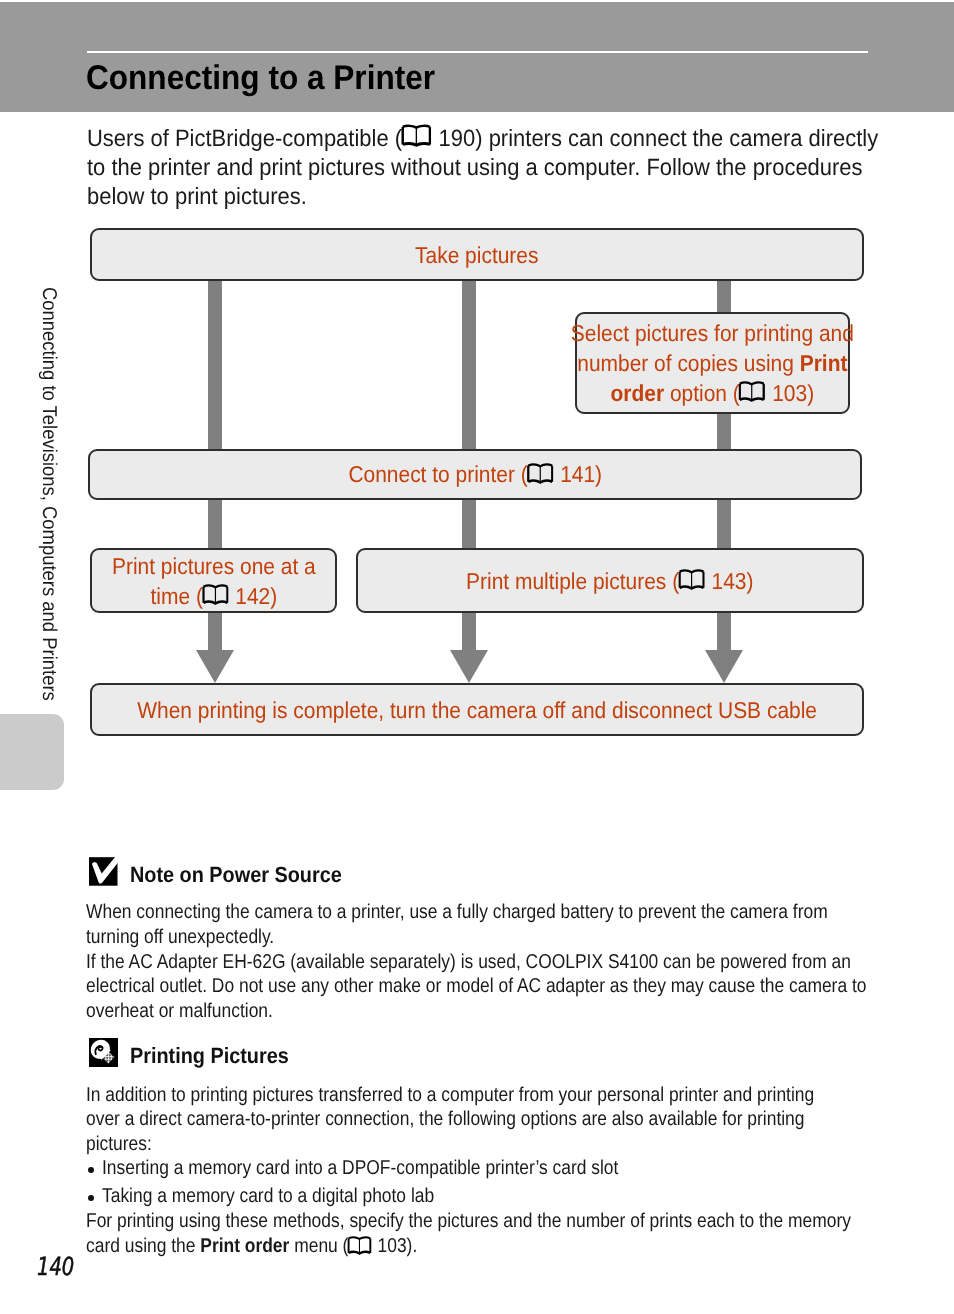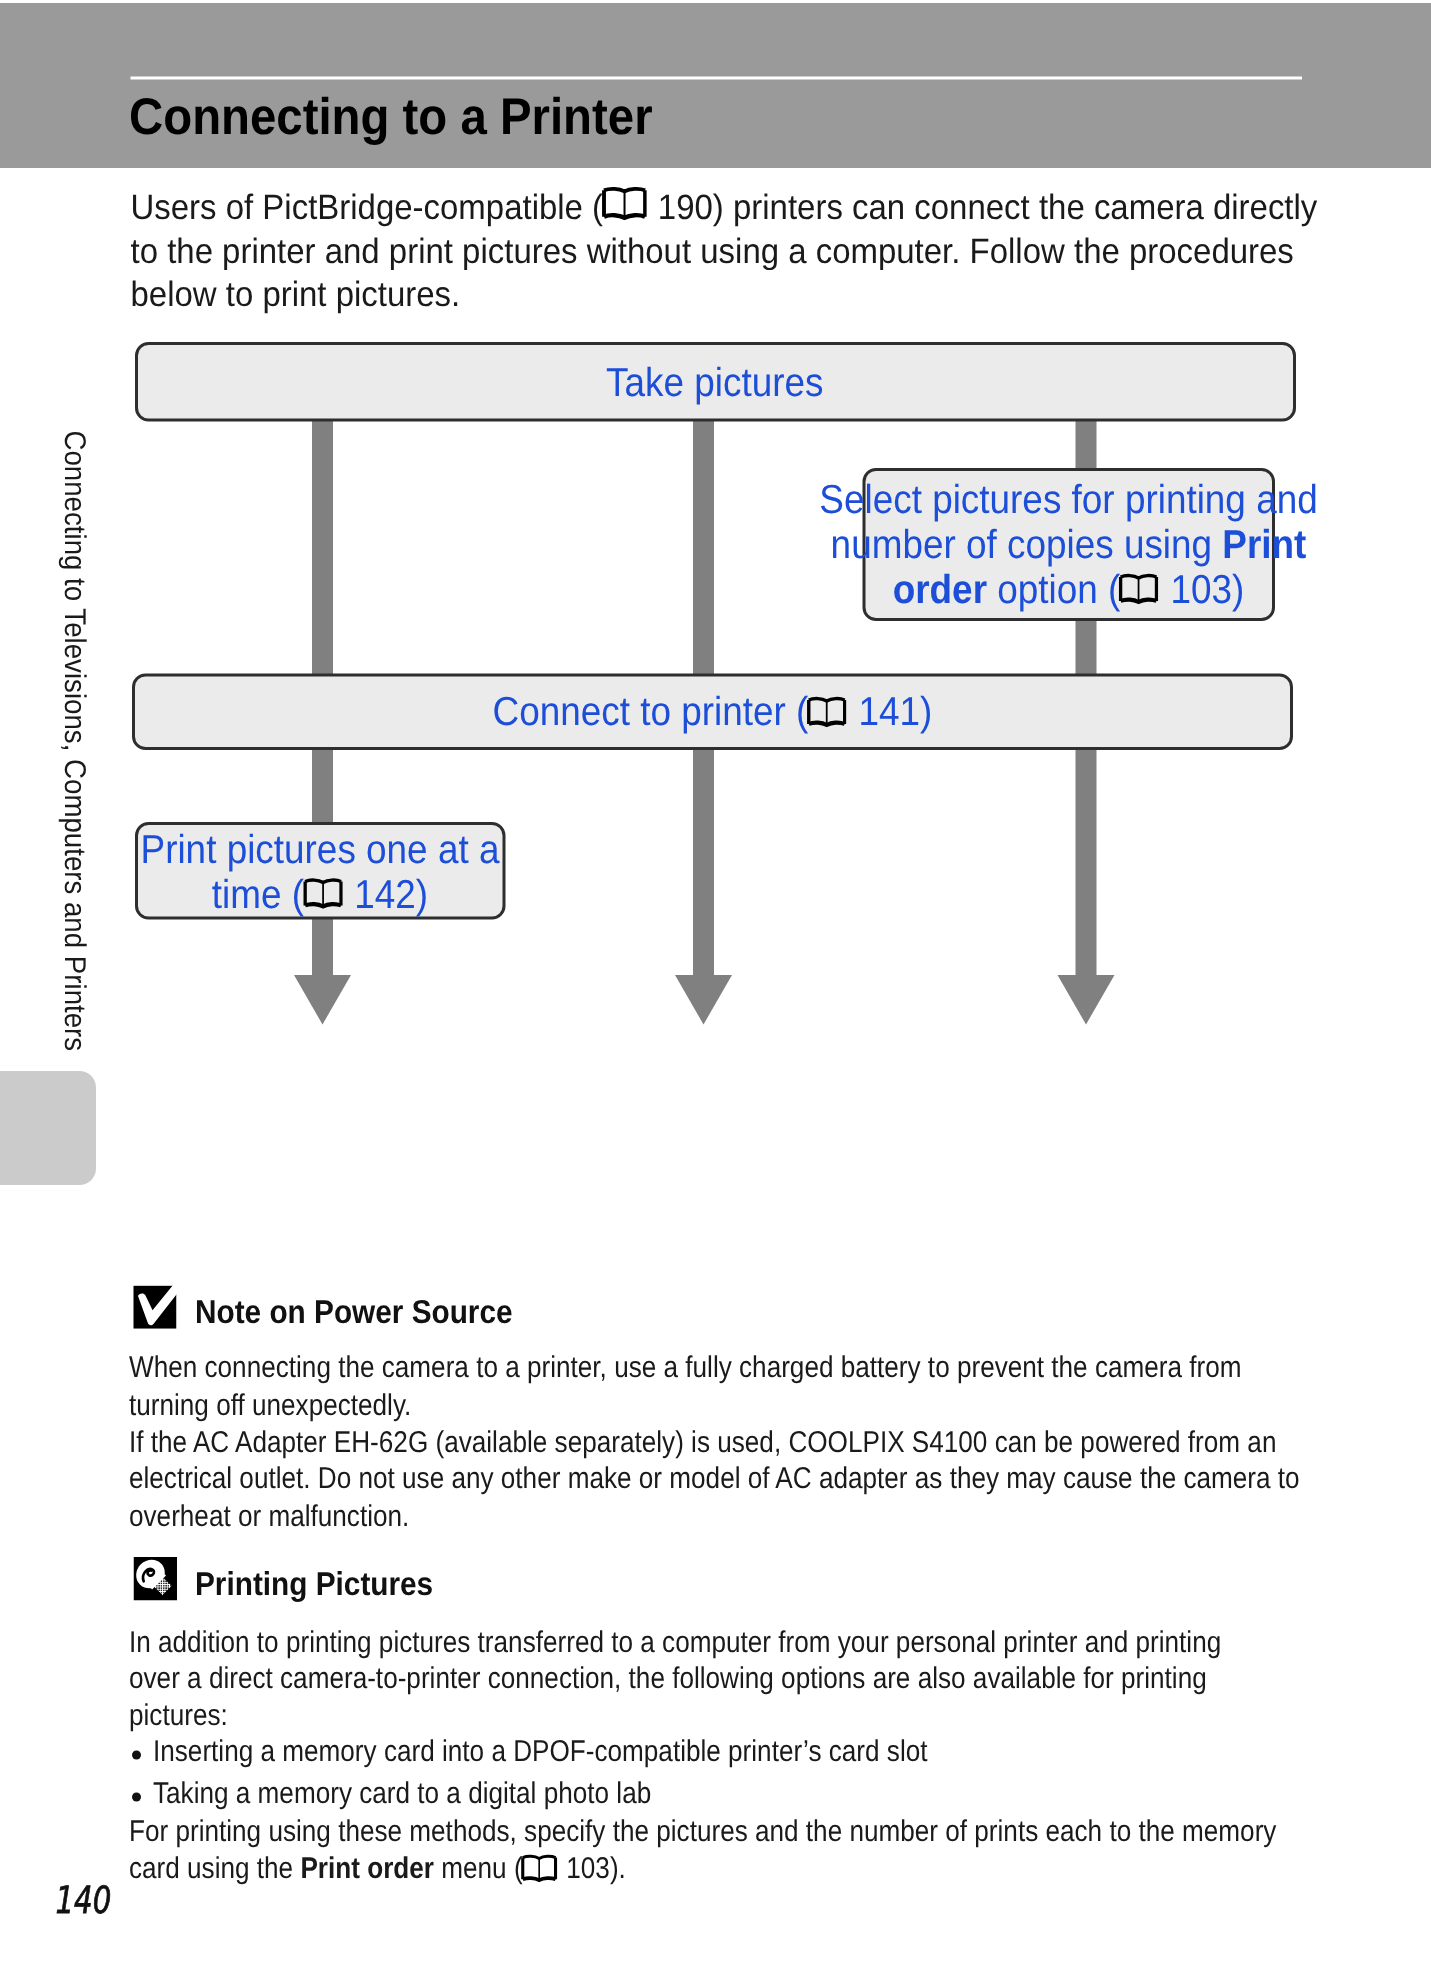--- a/index.html
+++ b/index.html
@@ -28,21 +28,21 @@
   .intro{left:87px;top:124px;font-size:23.5px;line-height:29px;width:1200px;}
   .intro .sx{transform:scaleX(0.935);}
 
   
   .fc{position:absolute;left:0;top:0;width:954px;height:1314px;}
   .conn{position:absolute;background:#808080;width:14px;}
   .arrow{position:absolute;width:0;height:0;border-left:19px solid transparent;
          border-right:19px solid transparent;border-top:33px solid #808080;}
   .box{position:absolute;background:#ebebeb;border:2.9px solid #2e2e2e;border-radius:9px;
        box-sizing:border-box;display:flex;align-items:center;justify-content:center;
-       text-align:center;color:#1d4ed8;font-size:27px;line-height:30px;}
+       text-align:center;color:#c2410c;font-size:23px;line-height:30px;}
   .box .inner{transform:scaleX(0.911);transform-origin:center center;white-space:nowrap;}
 
   
   .bk{display:inline-block;width:32.5px;height:23px;vertical-align:-1.4px;position:relative;margin-left:-1px;margin-right:1px;}
   .bk svg{display:block;}
   .bk.sm{width:27.9px;height:19px;vertical-align:-3.2px;}
   .bk.bkbox{width:29.2px;height:21px;vertical-align:-1.4px;}
 
   
   .note-h{position:absolute;font-size:22px;font-weight:bold;color:#111;white-space:nowrap;}
@@ -124,21 +124,34 @@
       <span class="inner"><span>Print pictures one at a</span><br><span>time (</span><span class="bk bkbox"><svg viewBox="0 0 28.2 22.4" width="100%" height="100%" preserveAspectRatio="none">
               <g fill="none" stroke="#000" stroke-linejoin="miter" stroke-linecap="butt">
                 <path stroke-width="2.4" d="M1.4,2.8 C5.1,1.25 10.7,1.55 14.1,3.5 C17.5,1.55 23.1,1.25 26.8,2.8"></path>
                 <path stroke-width="2.4" d="M1.4,2.8 L1.4,19.9 M26.8,2.8 L26.8,19.9"></path>
                 <path stroke-width="2.9" d="M1.4,19.9 C5.1,18.35 10.7,18.65 14.1,20.6 C17.5,18.65 23.1,18.35 26.8,19.9"></path>
                 <path stroke-width="1.25" d="M14.1,3.5 L14.1,20.6"></path>
               </g>
             </svg></span> <span>142</span><span>)</span></span>
     </div>
 
-
+    <div class="box" style="left:356px;top:547.8px;width:508px;height:65.6px;">
+      <span class="inner"><span>Print multiple pictures (</span><span class="bk bkbox"><svg viewBox="0 0 28.2 22.4" width="100%" height="100%" preserveAspectRatio="none">
+              <g fill="none" stroke="#000" stroke-linejoin="miter" stroke-linecap="butt">
+                <path stroke-width="2.4" d="M1.4,2.8 C5.1,1.25 10.7,1.55 14.1,3.5 C17.5,1.55 23.1,1.25 26.8,2.8"></path>
+                <path stroke-width="2.4" d="M1.4,2.8 L1.4,19.9 M26.8,2.8 L26.8,19.9"></path>
+                <path stroke-width="2.9" d="M1.4,19.9 C5.1,18.35 10.7,18.65 14.1,20.6 C17.5,18.65 23.1,18.35 26.8,19.9"></path>
+                <path stroke-width="1.25" d="M14.1,3.5 L14.1,20.6"></path>
+              </g>
+            </svg></span> <span>143</span><span>)</span></span>
+    </div>
+
+    <div class="box" style="left:90px;top:683px;width:774px;height:53px;">
+      <span class="inner">When printing is complete, turn the camera off and disconnect USB cable</span>
+    </div>
   </div>
 
   <div class="nicon chk" style="top:853px;"><svg viewBox="0 0 38 38" width="100%" height="100%" style="overflow:visible">
         <rect x="3.0" y="4.2" width="28.5" height="28.5" fill="#000"></rect>
         <path fill="#fff" d="M 6.0,11.0 C 6.6,8.9 10.1,8.6 11.0,10.6 L 15.7,20.5 L 32.2,0.2 L 35.8,4.7 L 16.3,29.6 C 15.2,31.0 13.1,30.8 12.5,28.9 Z"></path>
       </svg></div>
   <div class="note-h" style="left:129.6px;top:862px;">
     <span class="sx">Note on Power Source</span>
   </div>
   <div class="para" style="left:86px;top:900px;">

